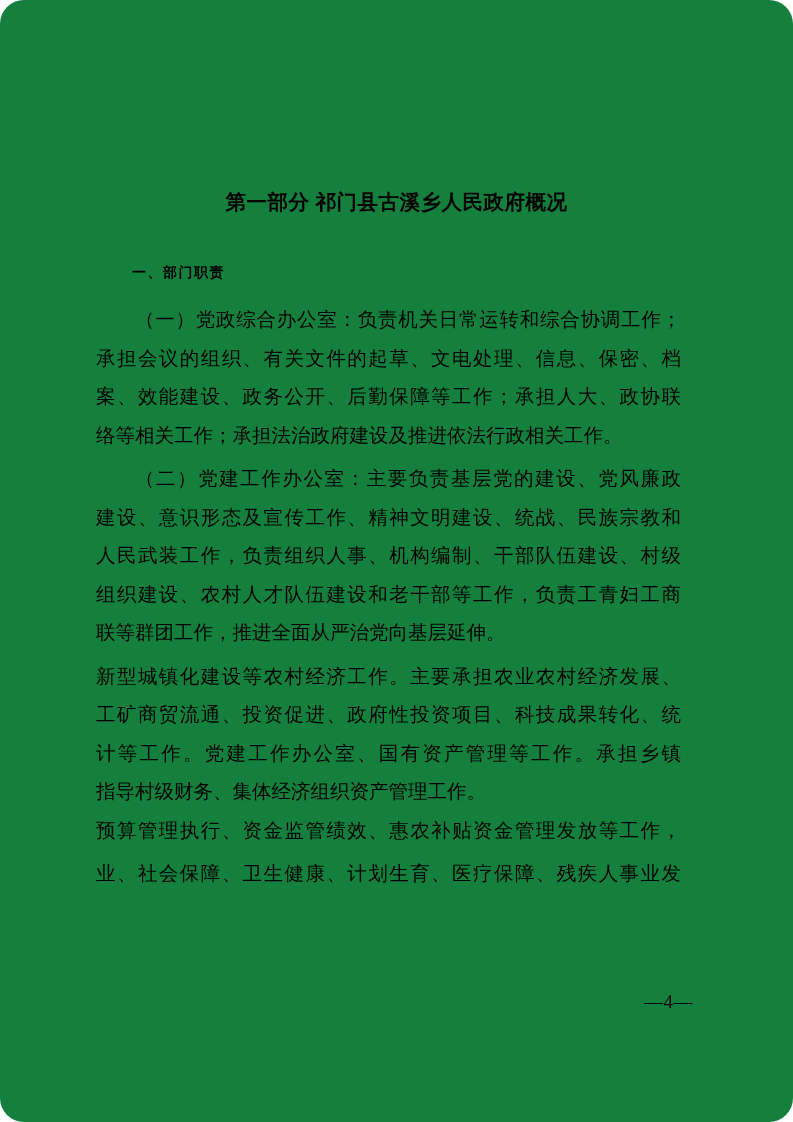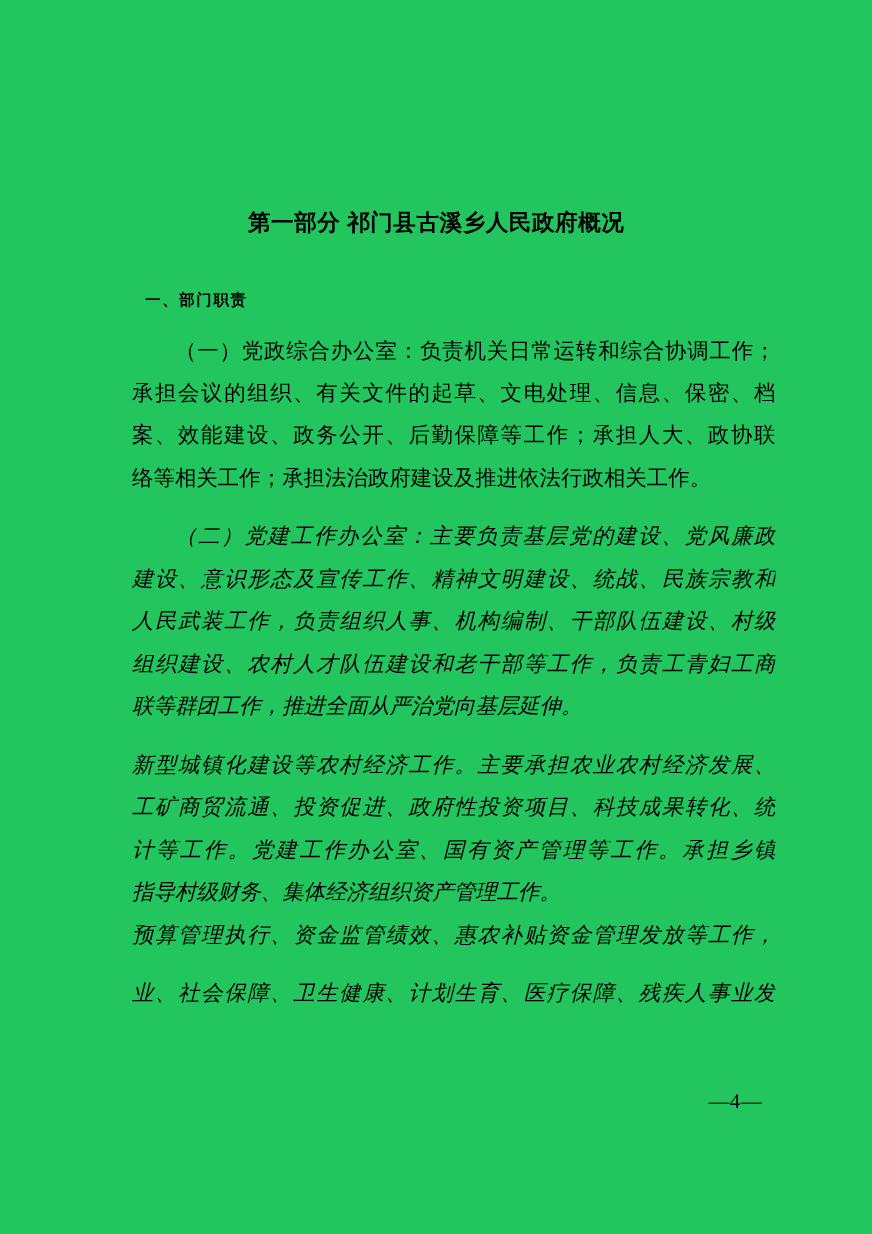--- a/index.html
+++ b/index.html
@@ -11,21 +11,22 @@
     height: 1122px;
     background: #ffffff;
     position: relative;
     color: #000000;
     font-family: "Liberation Serif", serif;
     overflow: hidden;
   }
   .page {
     position: absolute;
     inset: 0;
-    background: #22c55e;
+    background: #15803d;
+    border-radius: 24px;
   }
   .doc-title {
     position: absolute;
     top: 188px;
     left: 104px;
     width: 585px;
     text-align: center;
     font-family: "Liberation Sans", sans-serif;
     font-weight: bold;
     font-size: 20.5px;
@@ -39,31 +40,30 @@
     width: 585px;
     font-family: Liberation Serif, serif;
     font-weight: bold;
     font-size: 14px;
     letter-spacing: 1.5px;
     text-indent: 2em;
   }
   .body-text {
     position: absolute;
     top: 301px;
-    left: 120px;
+    left: 96px;
     width: 585px;
     font-size: 19.5px;
   }
   .paragraph {
     margin: 0;
     padding: 0;
   }
   .paragraph + .paragraph {
-    margin-top: 15px;
-    font-style: italic;
+    margin-top: 5px;
   }
   .line {
     height: 38.5px;
     line-height: 38.5px;
     text-align: justify;
     text-align-last: justify;
     overflow: hidden;
     white-space: nowrap;
   }
   .line.first {

